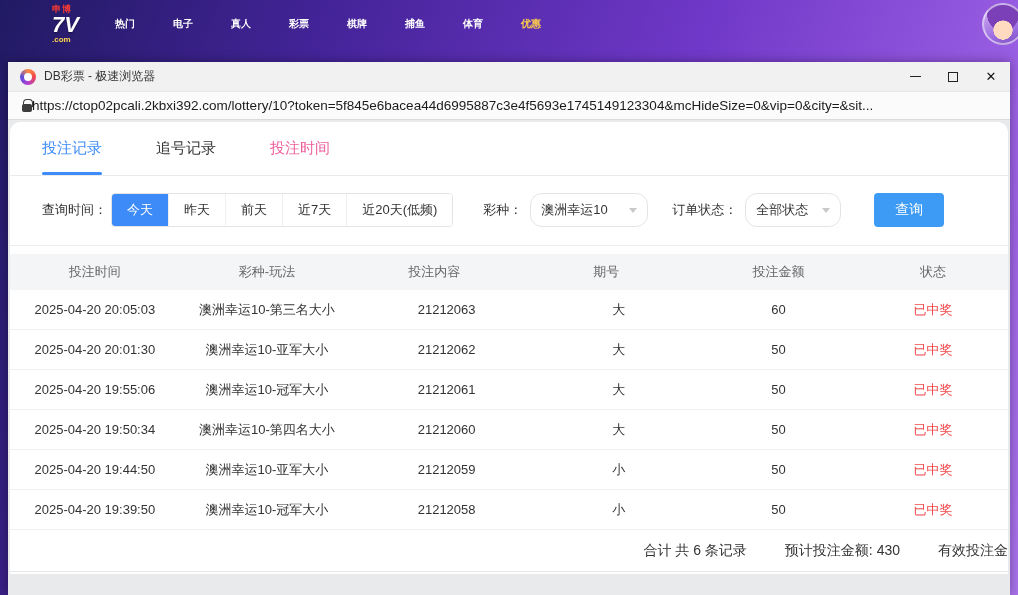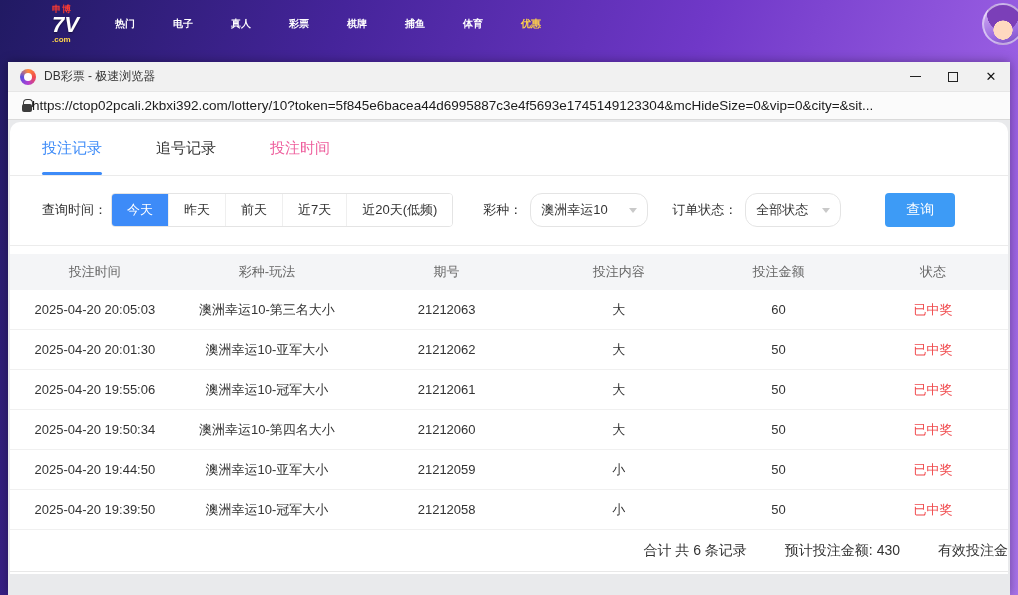--- a/index.html
+++ b/index.html
@@ -66,21 +66,21 @@
   .btn-group { display: flex; border: 1px solid #e4e4e4; border-radius: 4px; overflow: hidden; background: #fff; margin-left: 4px; }
   .tbtn { padding: 0 15px; height: 32px; line-height: 32px; font-size: 13px; color: #333; cursor: pointer; border-left: 1px solid #efefef; background: #fff; white-space: nowrap; }
   .tbtn:first-child { border-left: none; }
   .tbtn.active { background: #3d8bf8; color: #fff; }
   .flabel.lottery { margin-left: 30px; }
   .flabel.status { margin-left: 24px; }
   .select { width: 118px; height: 34px; border: 1px solid #e4e4e4; border-radius: 12px; display: flex; align-items: center;
     justify-content: space-between; padding: 0 10px; margin-left: 8px; cursor: pointer; color: #333; background: #fff; }
   .select.small { width: 96px; }
   .caret { width: 0; height: 0; border-left: 4px solid transparent; border-right: 4px solid transparent; border-top: 5px solid #c9c9c9; }
-  .search-btn { margin-left: 44px; width: 70px; height: 34px; background: #3d9bf6; border: none; border-radius: 4px;
+  .search-btn { margin-left: 33px; width: 70px; height: 34px; background: #3d9bf6; border: none; border-radius: 4px;
     color: #fff; font-size: 14px; cursor: pointer; font-family: inherit; }
 
   .thead { display: flex; height: 36px; background: #f4f5f7; align-items: center; margin-top: 8px; font-size: 13px; color: #666; }
   .trow { display: flex; height: 40px; align-items: center; border-bottom: 1px solid #f0f0f0; font-size: 13px; color: #333; }
   .cell { text-align: center; overflow: hidden; white-space: nowrap; }
   .c0 { width: 17%; } .c1 { width: 17.5%; } .c2 { width: 18.5%; } .c3 { width: 16%; } .c4 { width: 16%; } .c5 { width: 15%; }
   .cell.status { color: #f0484b; }
 
   .tfoot { display: flex; justify-content: flex-end; align-items: center; gap: 38px; height: 42px;
     font-size: 14px; color: #333; border-bottom: 1px solid #e8e8e8; }
@@ -157,22 +157,22 @@
         <div class="select small">
           <span>全部状态</span>
           <i class="caret"></i>
         </div>
         <button class="search-btn">查询</button>
       </div>
 
       <div class="thead">
           <div class="cell c0">投注时间</div>
           <div class="cell c1">彩种-玩法</div>
+          <div class="cell c3">投注内容</div>
           <div class="cell c2">期号</div>
-          <div class="cell c3">投注内容</div>
           <div class="cell c4">投注金额</div>
           <div class="cell c5">状态</div>
         </div>
       <div class="tbody">
           <div class="trow">
             <div class="cell c0">2025-04-20 20:05:03</div>
             <div class="cell c1">澳洲幸运10-第三名大小</div>
             <div class="cell c2">21212063</div>
             <div class="cell c3">大</div>
             <div class="cell c4">60</div>

